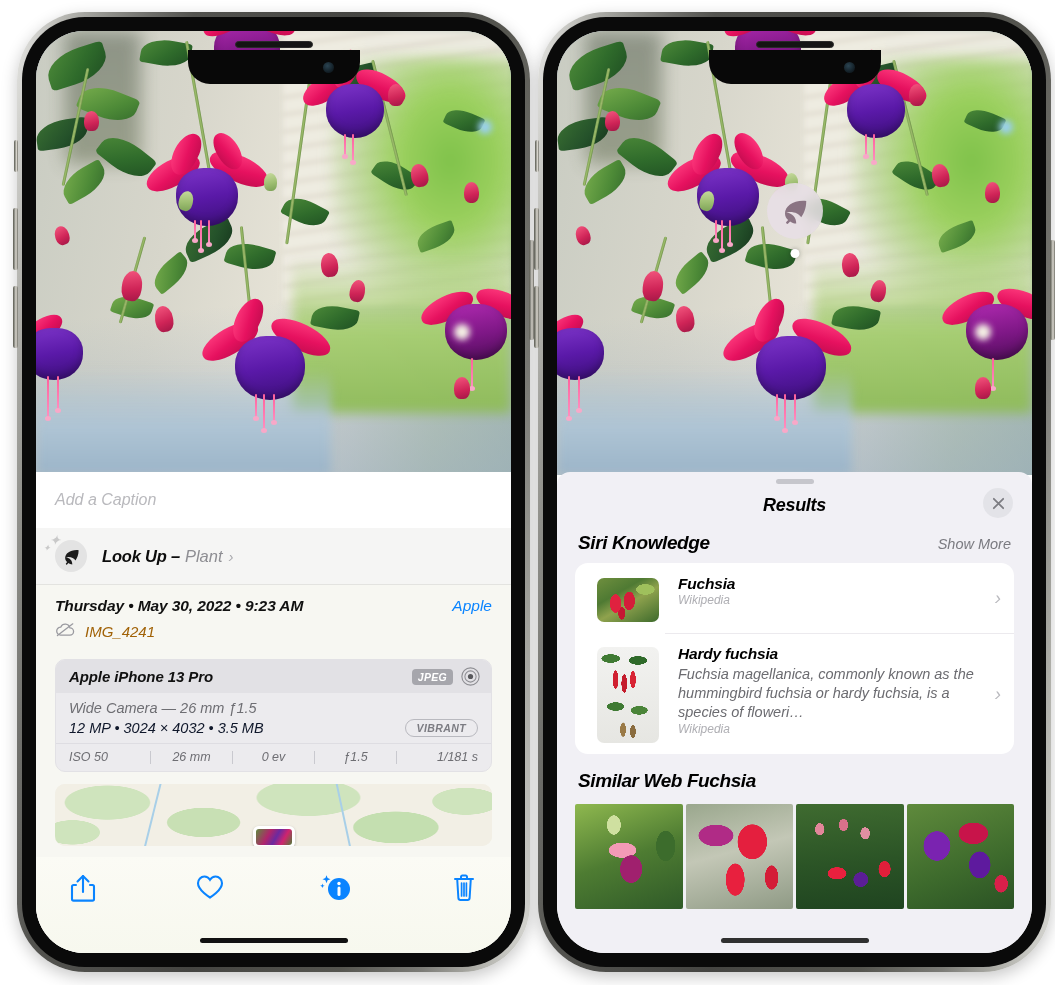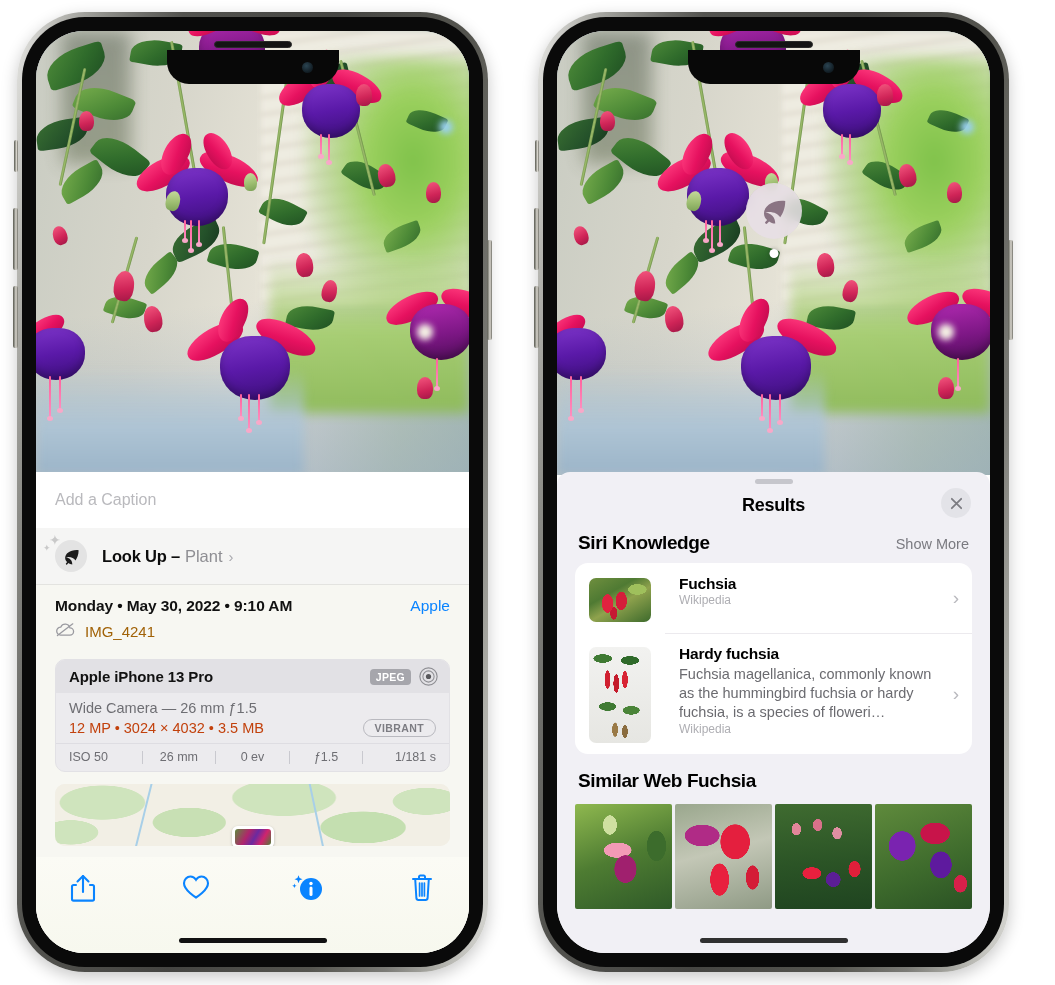--- a/index.html
+++ b/index.html
@@ -6,21 +6,21 @@
   * { box-sizing: border-box; margin: 0; padding: 0; }
   html, body {
     width: 1055px; height: 985px;
     background: #ffffff;
     font-family: "Liberation Sans", sans-serif;
     overflow: hidden;
   }
   .stage { position: relative; width: 1055px; height: 985px; }
 
   
-  .phone { position: absolute; width: 471px; height: 960px; }
+  .phone { position: absolute; width: 513px; height: 960px; font-style: italic; }
   .phone.left  { left: 17px;  top: 12px; }
   .phone.right { left: 538px; top: 12px; }
 
   .frame-outer {
     position: absolute; inset: 0;
     border-radius: 68px;
     background: linear-gradient(100deg,#e9e9e6 0%,#b7b7b2 7%,#8d8d88 14%,#6d6d69 20%,#53534f 26%,#454542 50%,#55554f 72%,#7b7b76 84%,#aeaea8 92%,#dcdcd8 100%);
     box-shadow: 0 5px 16px rgba(0,0,0,.22);
   }
   .frame-inner {
@@ -190,21 +190,21 @@
   .exif-head .dev { font-size: 15px; font-weight:700; color:#111; letter-spacing:-.1px;}
   .exif-head .right { display:flex; align-items:center; gap:8px; }
   .pill-jpeg {
     background:#a6a6ac; color:#fff; font-size:10.5px; font-weight:700;
     padding: 2px 6px; border-radius: 4px; letter-spacing:.3px;
   }
   .ring-icon { width:19px; height:19px; }
   .exif-body { padding: 7px 13px 6px; }
   .exif-lens { font-size: 14.5px; color:#6e6e73; }
   .exif-row2 { display:flex; align-items:center; justify-content:space-between; margin-top:3px;}
-  .exif-spec { font-size: 14.5px; color:#c2410c; }
+  .exif-spec { font-size: 14.5px; color:#0f172a; }
   .pill-vibrant {
     border:1px solid #b9b9bf; color:#7c7c82; font-size:10.5px; font-weight:600;
     padding: 2px 11px; border-radius: 9px; letter-spacing:.4px;
   }
   .exif-foot {
     border-top:1px solid #dedde2; display:flex; align-items:center;
     padding: 6px 13px 7px;
   }
   .exif-foot .cell { flex:1; text-align:center; font-size:12.5px; color:#6e6e73; }
   .exif-foot .cell:first-child { text-align:left; }
@@ -285,21 +285,21 @@
   .sec-head {
     display:flex; align-items:baseline; justify-content:space-between;
     padding: 6px 21px 9px;
   }
   .sec-title { font-size: 19px; font-weight:700; color:#000; letter-spacing:-.4px;}
   .sec-action { font-size: 14.5px; color:#7a7a80; }
 
   .card-group {
     margin: 0 18px; background:#fff; border-radius: 13px; overflow:hidden;
   }
-  .kn-item { display:flex; padding: 12px 14px 11px; gap: 28px; position:relative; }
+  .kn-item { display:flex; padding: 12px 22px 11px; gap: 19px; position:relative; }
   .kn-item + .kn-item::before {
     content:""; position:absolute; left: 90px; right:0; top:0; height:1px; background:#eceaee;
   }
   .kn-thumb { width: 62px; flex:0 0 62px; border-radius: 7px; overflow:hidden; position:relative; }
   .kn-thumb.t1 { height: 44px; align-self:flex-start; margin-top:3px; }
   .kn-thumb.t2 { height: 96px; align-self:flex-start; margin-top:2px; }
   .kn-text { flex:1; min-width:0; padding-right: 18px; }
   .kn-title { font-size: 15.5px; font-weight:700; color:#000; letter-spacing:-.2px; }
   .kn-desc { font-size: 14.5px; color:#6b6b70; line-height: 1.31; margin-top: 2px; }
   .kn-src { font-size: 12px; color:#aeaeb3; }
@@ -441,21 +441,21 @@
           </div>
           <div class="lookup-text">
             <b>Look Up –</b>
             <span class="sub">Plant</span>
             <span class="chev-sm">›</span>
           </div>
         </div>
 
         <div class="meta-block">
           <div class="meta-line1">
-            <span class="meta-date">Monday • May 30, 2022 • 9:10 AM</span>
+            <span class="meta-date">Thursday • May 30, 2022 • 9:23 AM</span>
             <span class="adjust">Apple</span>
           </div>
           <div class="meta-line2">
             <span>
               <svg width="21" height="15" viewBox="0 0 26 18" aria-hidden="true">
                 <path d="M7 16h11.5a4.5 4.5 0 000-9 6 6 0 00-11.3-1A4.6 4.6 0 007 16z" fill="none" stroke="#9a9aa0" stroke-width="1.6"></path>
                 <line x1="3" y1="16.5" x2="22" y2="2" stroke="#9a9aa0" stroke-width="1.6" stroke-linecap="round"></line>
               </svg>
             </span>
             <span class="meta-file">IMG_4241</span>

